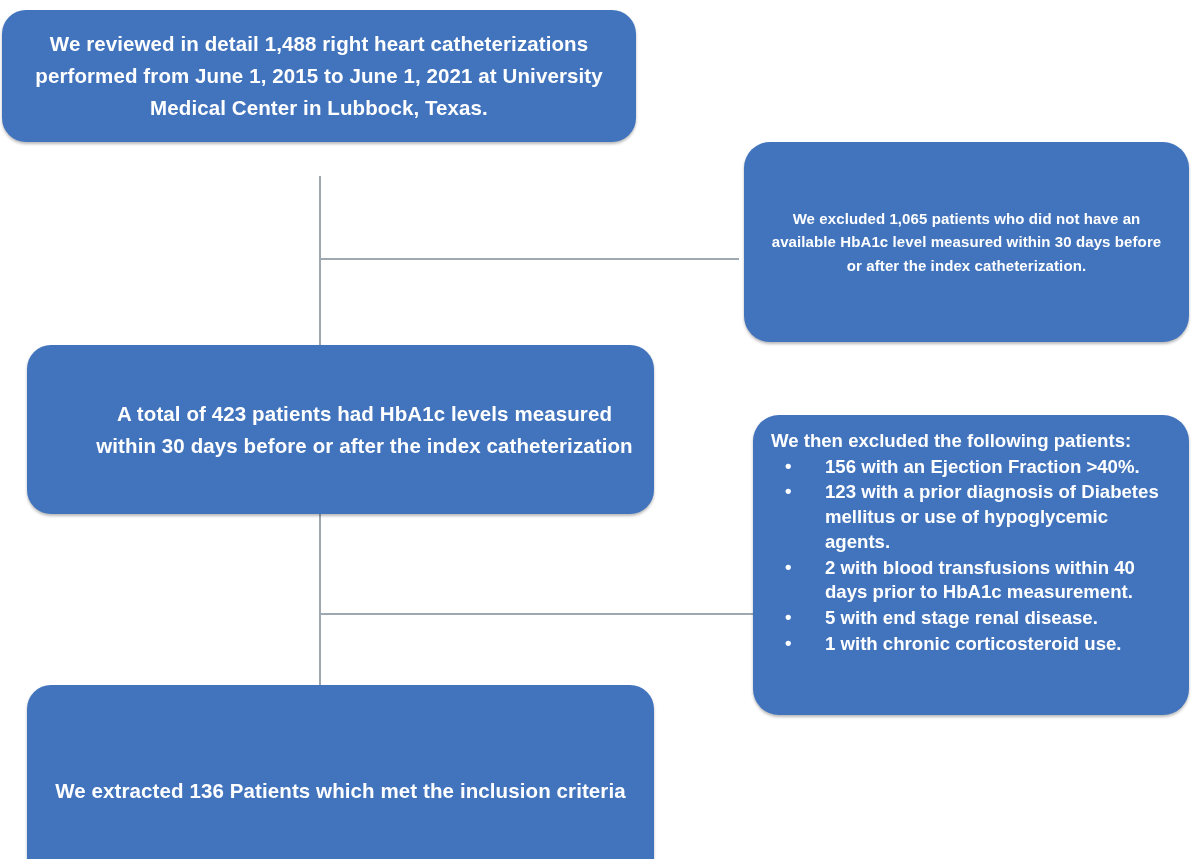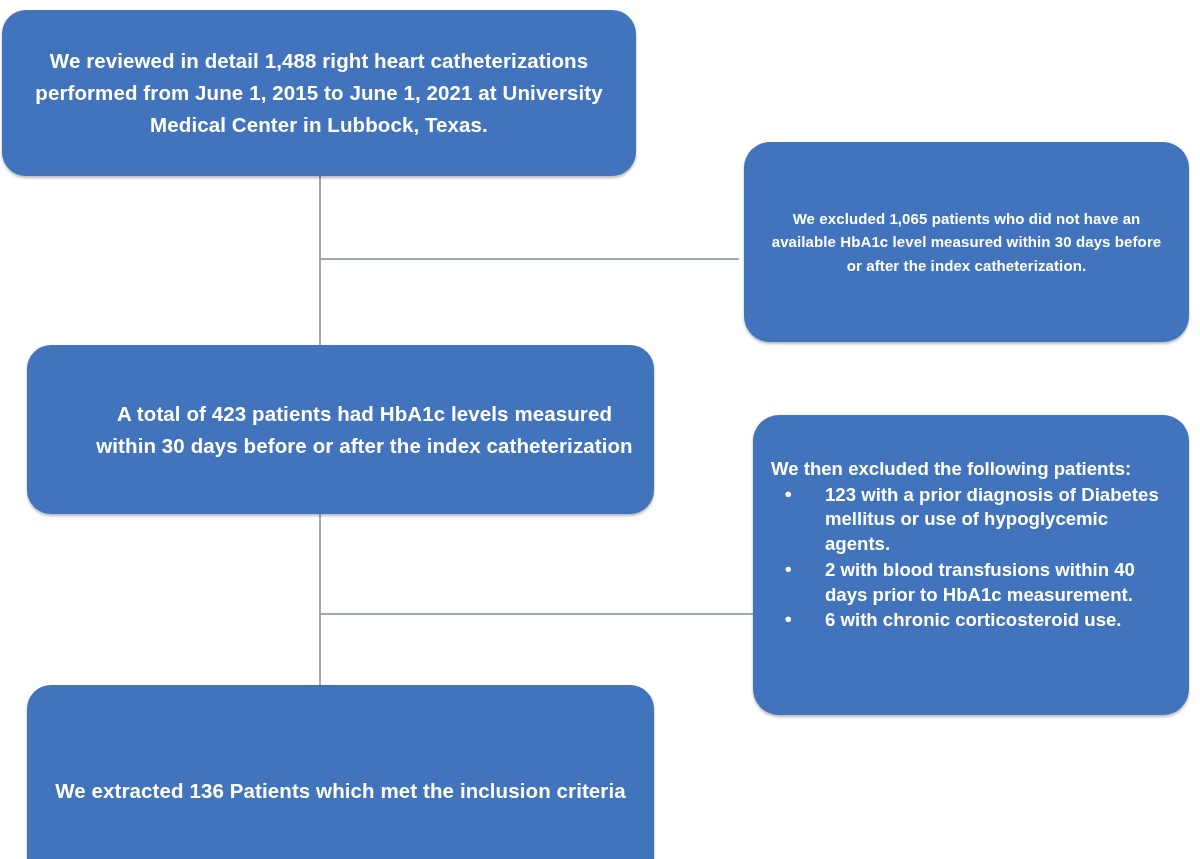--- a/index.html
+++ b/index.html
@@ -40,21 +40,21 @@
     letter-spacing: 0.1px;
     width: 100%;
     padding: 0 18px;
     box-sizing: border-box;
     white-space: pre-line;
   }
 
   
   #node-reviewed {
     left: 2px;  top: 10px;
-    width: 634px; height: 166px; justify-content: center;
+    width: 634px; height: 132px; justify-content: center;
   }
   #node-reviewed .node-text {
     font-size: 20.5px;
     padding: 0 24px;
   }
 
   #node-excluded-hba1c {
     left: 744px; top: 142px;
     width: 445px; height: 200px;
     border-radius: 26px;
@@ -80,21 +80,20 @@
     border-radius: 26px;
     display: block;
   }
   #node-then-excluded .excl-body {
     padding: 14px 12px 0 18px;
     color: #ffffff;
     font-weight: bold;
     font-size: 18.6px;
     line-height: 1.33;
     text-align: left;
-    margin-top: 28px;
   }
   #node-then-excluded .excl-intro {
     margin: 0 0 1px 0;
   }
   .excl-list {
     list-style: none;
     margin: 0;
     padding: 0;
   }
   .excl-list li {
@@ -151,25 +150,25 @@
   </div>
 
   <div class="node" id="node-total-423">
     <div class="node-text">A total of 423 patients had HbA1c levels measured within 30 days before or after the index catheterization</div>
   </div>
 
   <div class="node" id="node-then-excluded">
     <div class="excl-body">
       <p class="excl-intro">We then excluded the following patients:</p>
       <ul class="excl-list" id="excl-list">
-          <li><span class="bullet">•</span></li>
+          <li><span class="bullet">•</span><span>156 with an Ejection Fraction &gt;40%.</span></li>
           <li><span class="bullet">•</span><span>123 with a prior diagnosis of Diabetes mellitus or use of hypoglycemic agents.</span></li>
           <li><span class="bullet">•</span><span>2 with blood transfusions within 40 days prior to HbA1c measurement.</span></li>
-          <li><span class="bullet">•</span></li>
-          <li><span class="bullet">•</span><span>6 with chronic corticosteroid use.</span></li>
+          <li><span class="bullet">•</span><span>5 with end stage renal disease.</span></li>
+          <li><span class="bullet">•</span><span>1 with chronic corticosteroid use.</span></li>
         </ul>
     </div>
   </div>
 
   <div class="node" id="node-extracted">
     <div class="node-text">We extracted 136 Patients which met the inclusion criteria</div>
   </div>
 
 </div>
 

